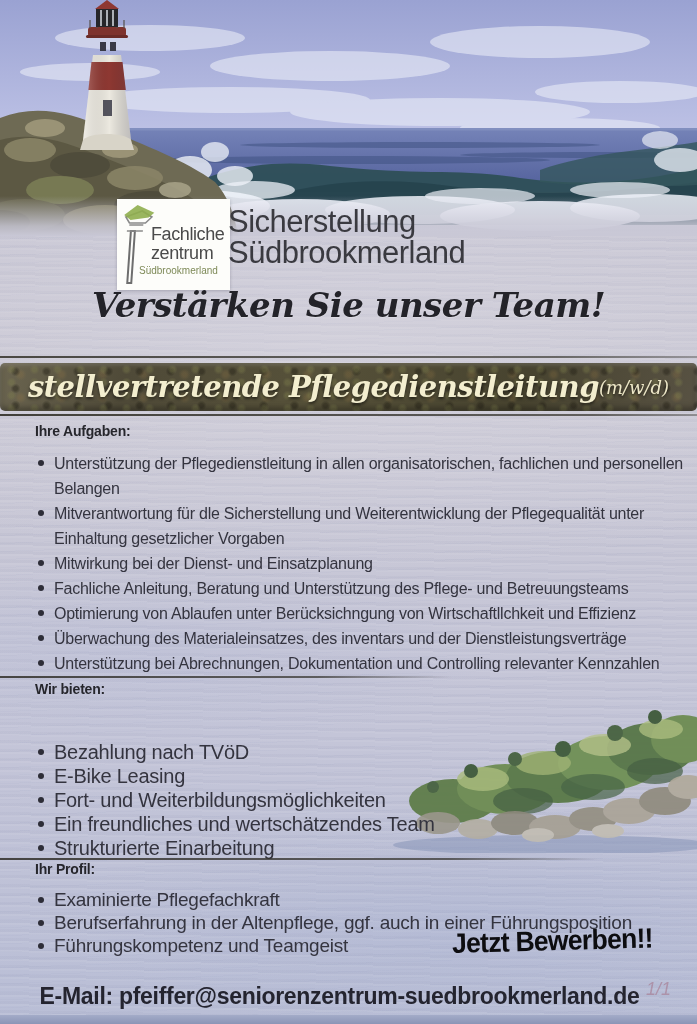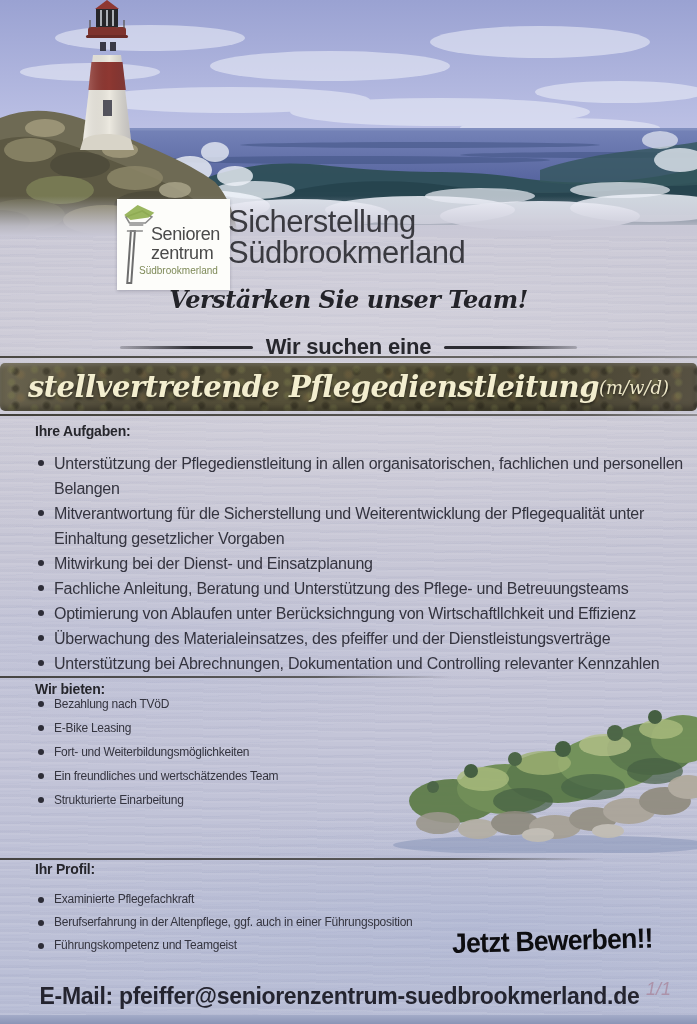--- a/index.html
+++ b/index.html
@@ -19,21 +19,21 @@
   .island-svg{position:absolute;left:393px;top:701px;width:304px;height:152px;}
 
   .logo-box{position:absolute;left:117px;top:199px;width:113px;height:91px;background:#fdfdfa;
     box-shadow:0 1px 3px rgba(40,40,60,.25);}
   .logo-art{position:absolute;left:2px;top:2px;}
   .logo-text{position:absolute;left:34px;top:26px;line-height:19px;font-size:18px;color:#4b4b4b;letter-spacing:-.4px;}
   .logo-sub{position:absolute;left:22px;top:66px;font-size:10px;color:#7e8a58;letter-spacing:0;}
 
   .org-name{position:absolute;left:228px;top:206px;font-size:31px;line-height:31px;color:#3a3a40;letter-spacing:-.5px;}
   .tagline{position:absolute;left:0;top:285px;width:697px;text-align:center;
-    font-family:"DejaVu Serif",serif;font-style:italic;font-weight:bold;font-size:24px;color:#232329;letter-spacing:-.5px;
+    font-family:"DejaVu Serif",serif;font-style:italic;font-weight:bold;font-size:34px;color:#232329;letter-spacing:-.5px;
     text-shadow:0 1px 0 rgba(255,255,255,.25);}
   .subline-row{position:absolute;left:0;top:334px;width:697px;display:flex;align-items:center;justify-content:center;gap:13px;}
   .subline-row .dash{height:3px;border-radius:2px;background:linear-gradient(to right,rgba(44,44,50,.25),#2c2c32 55%,#2c2c32);}
   .subline-row .dash.right{background:linear-gradient(to left,rgba(44,44,50,.25),#2c2c32 55%,#2c2c32);}
   .subline-row .dash{width:133px;}
   .subline-text{font-size:22px;font-weight:bold;color:#27272d;letter-spacing:-.2px;}
 
   .rule{position:absolute;height:2px;}
   .rule-banner-top{left:0;top:356px;width:697px;background:linear-gradient(to right,rgba(50,48,40,.85),rgba(50,48,40,.65) 80%,rgba(50,48,40,.35));}
   .rule-banner-bottom{left:0;top:414px;width:697px;background:linear-gradient(to right,rgba(50,48,40,.9),rgba(50,48,40,.7) 85%,rgba(50,48,40,.4));}
@@ -58,24 +58,24 @@
   .h-tasks{top:423px;}
   .h-offer{top:681px;}
   .h-profile{top:861px;}
 
   ul.bullets{position:absolute;left:35px;margin:0;padding:0;list-style:none;}
   ul.bullets li{position:relative;padding-left:19px;color:#34343f;letter-spacing:-.25px;}
   ul.bullets li::before{content:"";position:absolute;left:3px;top:9px;width:6px;height:6px;border-radius:50%;background:#2d2d37;}
   ul.bullets li span{white-space:pre;display:block;}
   .list-tasks{top:451px;font-size:16px;}
   .list-tasks li{line-height:25px;}
-  .list-offer{top:692px;font-size:12px;}
+  .list-offer{top:740px;font-size:20px;}
   .list-offer li{line-height:24px;}
   .list-offer li::before{top:9px;}
-  .list-profile{top:888px;font-size:12px;}
+  .list-profile{top:888px;font-size:19px;}
   .list-profile li{line-height:23px;}
   .list-profile li::before{top:8px;}
 
   .cta{position:absolute;left:452px;top:928px;font-size:28px;font-weight:800;color:#0d0d10;
     letter-spacing:-.8px;transform:scaleX(.95) rotate(-1.5deg);transform-origin:left center;white-space:nowrap;cursor:pointer;}
   .email-row{position:absolute;left:0;top:983px;width:679px;text-align:center;font-size:23px;font-weight:600;
     color:#24242f;letter-spacing:-.3px;cursor:pointer;}
   .page-indicator{position:absolute;right:26px;top:979px;font-size:18px;color:rgba(160,95,115,.45);font-style:italic;}
   .bottom-strip{position:absolute;left:0;bottom:0;width:697px;height:9px;background:linear-gradient(180deg,#a3abc8,#8b95b6);}
 </style>
@@ -237,38 +237,33 @@
     <svg class="logo-art" width="44" height="86" viewBox="0 0 44 86">
       <g transform="skewX(-4)">
         <polygon points="8,16 24,10 34,16 28,22 12,22" fill="none" stroke="#8a8a8a" stroke-width="1.6"></polygon>
         <polygon points="6,12 20,4 36,14 30,18 12,18" fill="#8fae4e" opacity="0.9" transform="rotate(-8 20 12)"></polygon>
         <rect x="14" y="30" width="4" height="52" fill="none" stroke="#6e6e6e" stroke-width="2"></rect>
         <line x1="10" y1="30" x2="26" y2="30" stroke="#8a8a8a" stroke-width="1.6"></line>
         <line x1="12" y1="24" x2="26" y2="24" stroke="#8a8a8a" stroke-width="1.4"></line>
       </g>
     </svg>
     <div class="logo-text">
-      <div>Senioren</div>
+      <div>Fachliche</div>
       <div>zentrum</div>
     </div>
     <div class="logo-sub">Südbrookmerland</div>
   </div>
 
   <div class="org-name">
     <div>Sicherstellung</div>
     <div>Südbrookmerland</div>
   </div>
 
   <div class="tagline">Verstärken Sie unser Team!</div>
 
-  <div class="subline-row">
-    <div class="dash left"></div>
-    <div class="subline-text">Wir suchen eine</div>
-    <div class="dash right"></div>
-  </div>
 
   <div class="rule rule-banner-top"></div>
   <div class="banner">
     <span class="banner-title">stellvertretende Pflegedienstleitung</span>
     <span class="banner-suffix">(m/w/d)</span>
   </div>
   <div class="rule rule-banner-bottom"></div>
 
   <div class="sec-heading h-tasks">Ihre Aufgaben:</div>
   <ul class="bullets list-tasks">
@@ -283,21 +278,21 @@
     <li>
         <span>Mitwirkung bei der Dienst- und Einsatzplanung</span>
       </li>
     <li>
         <span>Fachliche Anleitung, Beratung und Unterstützung des Pflege- und Betreuungsteams</span>
       </li>
     <li>
         <span>Optimierung von Ablaufen unter Berücksichngung von Wirtschaftllchkeit und Effizienz</span>
       </li>
     <li>
-        <span>Überwachung des Materialeinsatzes, des pfeiffer und der Dienstleistungsverträge</span>
+        <span>Überwachung des Materialeinsatzes, des inventars und der Dienstleistungsverträge</span>
       </li>
     <li>
         <span>Unterstützung bei Abrechnungen, Dokumentation und Controlling relevanter Kennzahlen</span>
       </li>
   </ul>
 
   <div class="rule rule-offer"></div>
   <div class="sec-heading h-offer">Wir bieten:</div>
   <ul class="bullets list-offer">
     <li>

